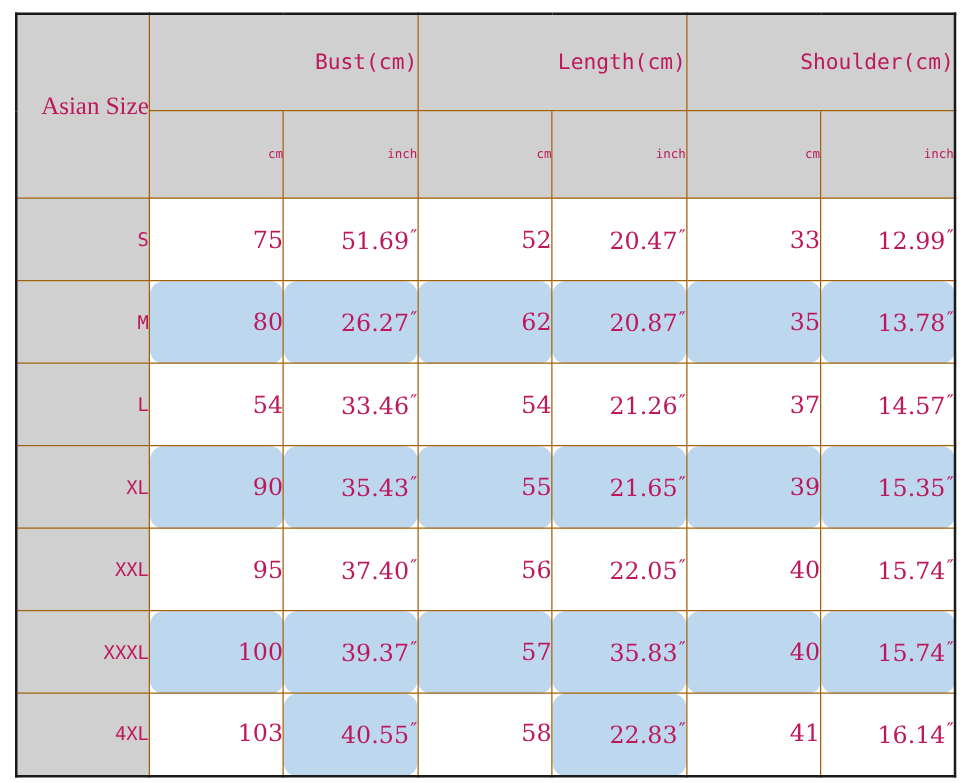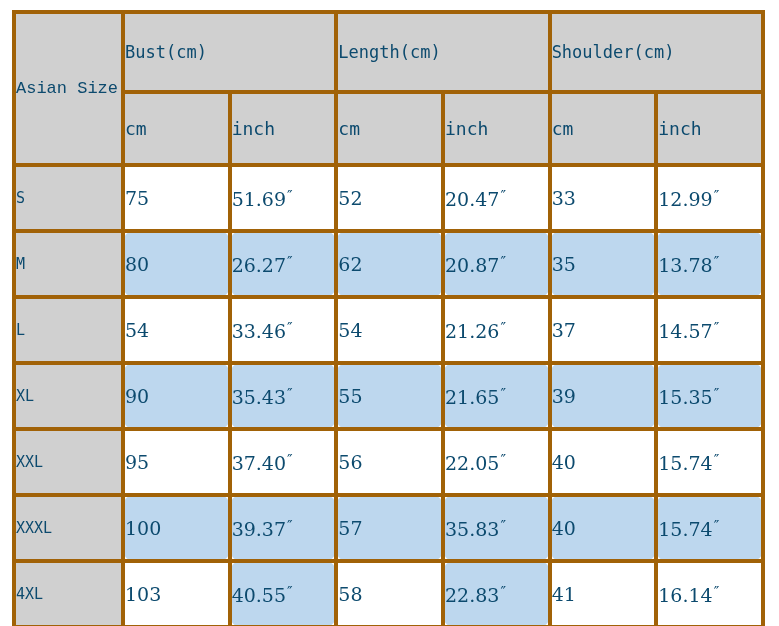--- a/index.html
+++ b/index.html
@@ -25,50 +25,50 @@
   table.size-chart {
     border-collapse: collapse;
     table-layout: fixed;
     width: 753px;
     height: 602px;
     border: 2px solid #1a1a1a;
   }
 
   table.size-chart td,
   table.size-chart th {
-    border: 4px solid #a16207;
-    text-align: left;
+    border: 1px solid #a16207;
+    text-align: right;
     vertical-align: middle;
     padding: 0;
     font-weight: normal;
-    color: #0c4a6e;
+    color: #be185d;
   }
 
   
   .col-size   { width: 105px; }
   .col-metric { width: 108px; }
 
   
   .hdr-group {
     background: #d0d0d0;
     font-family: "DejaVu Sans Mono", "Liberation Mono", monospace;
     font-size: 17px;
     letter-spacing: 0px;
     height: 76px;
   }
   .hdr-sub {
     background: #d0d0d0;
     font-family: "DejaVu Sans Mono", "Liberation Mono", monospace;
-    font-size: 18px;
+    font-size: 10px;
     height: 69px;
   }
   .hdr-corner {
     background: #d0d0d0;
-    font-family: Liberation Mono, monospace;
-    font-size: 17px;
+    font-family: Liberation Serif, serif;
+    font-size: 20px;
   }
 
   
   tbody tr { height: 66px; }
 
   td.size-label {
     background: #d0d0d0;
     font-family: "DejaVu Sans Mono", "Liberation Mono", monospace;
     font-size: 15px;
     font-weight: bold;

